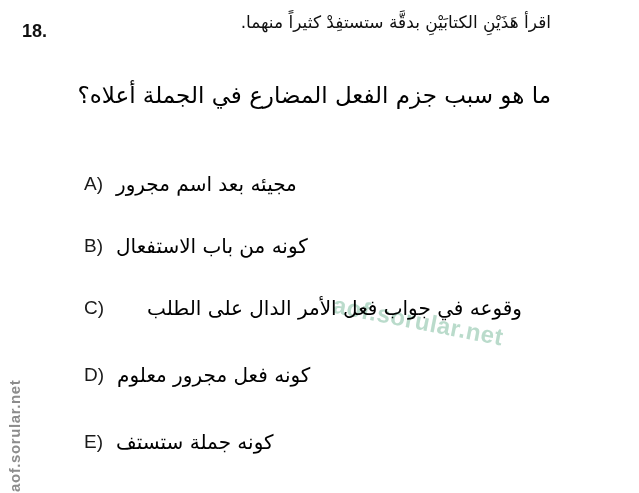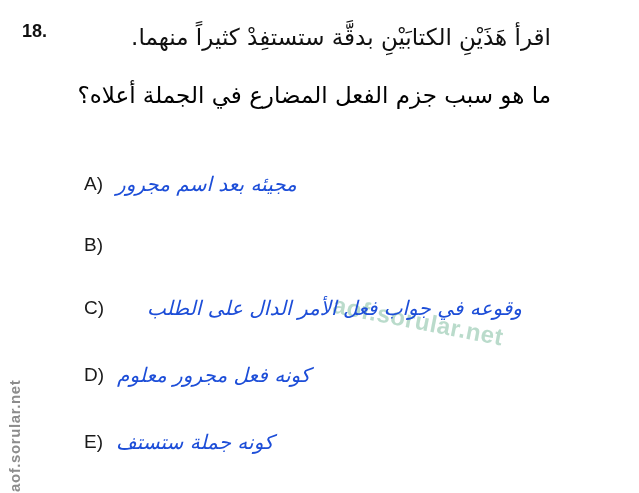--- a/index.html
+++ b/index.html
@@ -10,46 +10,45 @@
     overflow:hidden;
     font-family:"DejaVu Sans", sans-serif;
   }
   .qnum {
     position:absolute; left:22px; top:21px;
     font-family:"Liberation Sans", sans-serif;
     font-weight:bold; font-size:18px; color:#101010;
     z-index:2;
   }
   .qline1 {
-    position:absolute; right:27px; top:24px;
+    position:absolute; right:27px; top:12px;
     direction:rtl; unicode-bidi:embed;
-    font-size:23px; color:#101010;
+    font-size:17px; color:#101010;
     white-space:nowrap; z-index:2;
   }
   .qline2 {
     position:absolute; right:27px; top:82px;
     direction:rtl; unicode-bidi:embed;
     font-size:23px; font-weight:normal; color:#000;
     white-space:nowrap; z-index:2;
   }
   .option {
     position:absolute; left:84px;
     display:flex; align-items:center; gap:13px;
     z-index:2;
   }
   .opt-letter {
     font-family:"Liberation Sans", sans-serif;
     font-size:19px; color:#1a1a1a;
     flex:0 0 auto;
   }
   .opt-text {
     direction:rtl; unicode-bidi:embed;
-    font-size:20px; color:#1d4ed8;
+    font-size:20px; color:#000000;
     white-space:nowrap;
-    font-style:italic;
   }
   .option-a { top:172px; }
   .option-b { top:234px; }
   .option-c { top:296px; }
   .option-d { top:363px; }
   .option-e { top:430px; }
   .option-c .opt-text { margin-left:30px; }
   .watermark-center {
     position:absolute; left:336px; top:291px;
     transform:rotate(11deg); transform-origin:0 0;
@@ -83,20 +82,21 @@
 
   <div class="watermark-side">aof.sorular.net</div>
 
   <div class="option option-a">
     <span class="opt-letter">A)</span>
     <span class="opt-text">مجيئه بعد اسم مجرور</span>
   </div>
 
   <div class="option option-b">
     <span class="opt-letter">B)</span>
+    <span class="opt-text">كونه من باب الاستفعال</span>
   </div>
 
   <div class="option option-c">
     <span class="opt-letter">C)</span>
     <span class="opt-text">وقوعه في جواب فعل الأمر الدال على الطلب</span>
   </div>
 
   <div class="option option-d">
     <span class="opt-letter">D)</span>
     <span class="opt-text">كونه فعل مجرور معلوم</span>

